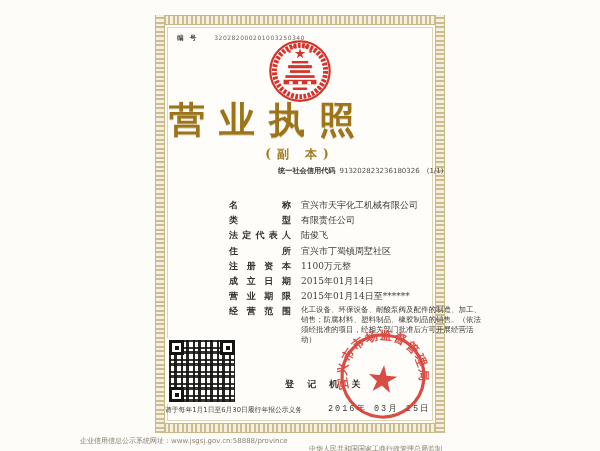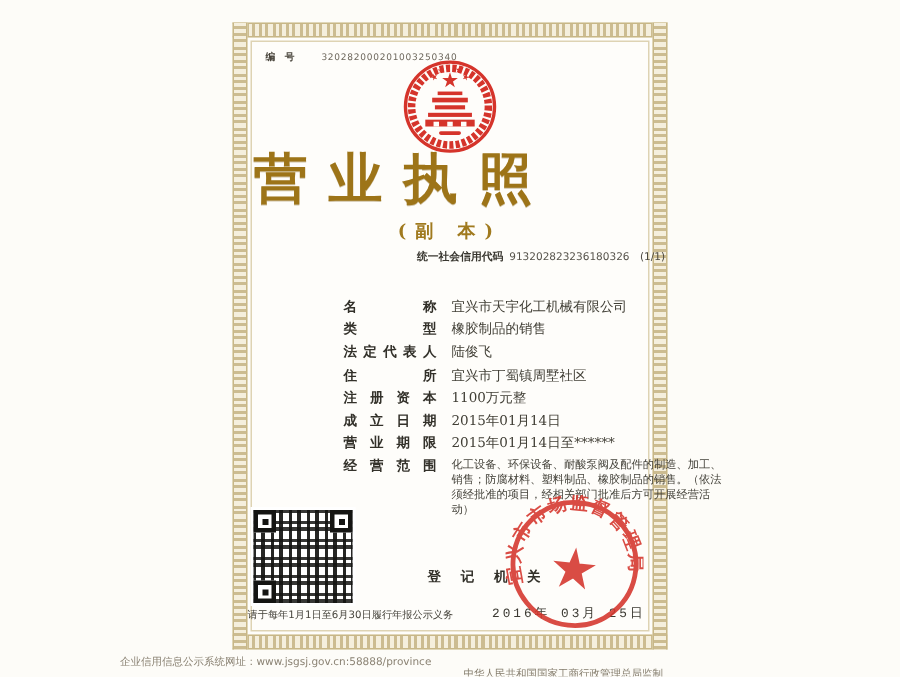--- a/index.html
+++ b/index.html
@@ -133,21 +133,21 @@
       <b>统一社会信用代码</b><span>913202823236180326</span><span class="pages">(1/1)</span>
     </div>
 
     <div class="rows">
       <div class="row">
         <span class="lab">名 称</span>
         <span class="val">宜兴市天宇化工机械有限公司</span>
       </div>
       <div class="row">
         <span class="lab">类 型</span>
-        <span class="val">橡胶制品的销售</span>
+        <span class="val">有限责任公司</span>
       </div>
       <div class="row">
         <span class="lab">法 定 代 表 人</span>
         <span class="val">陆俊飞</span>
       </div>
       <div class="row">
         <span class="lab">住 所</span>
         <span class="val">宜兴市丁蜀镇周墅社区</span>
       </div>
       <div class="row">

